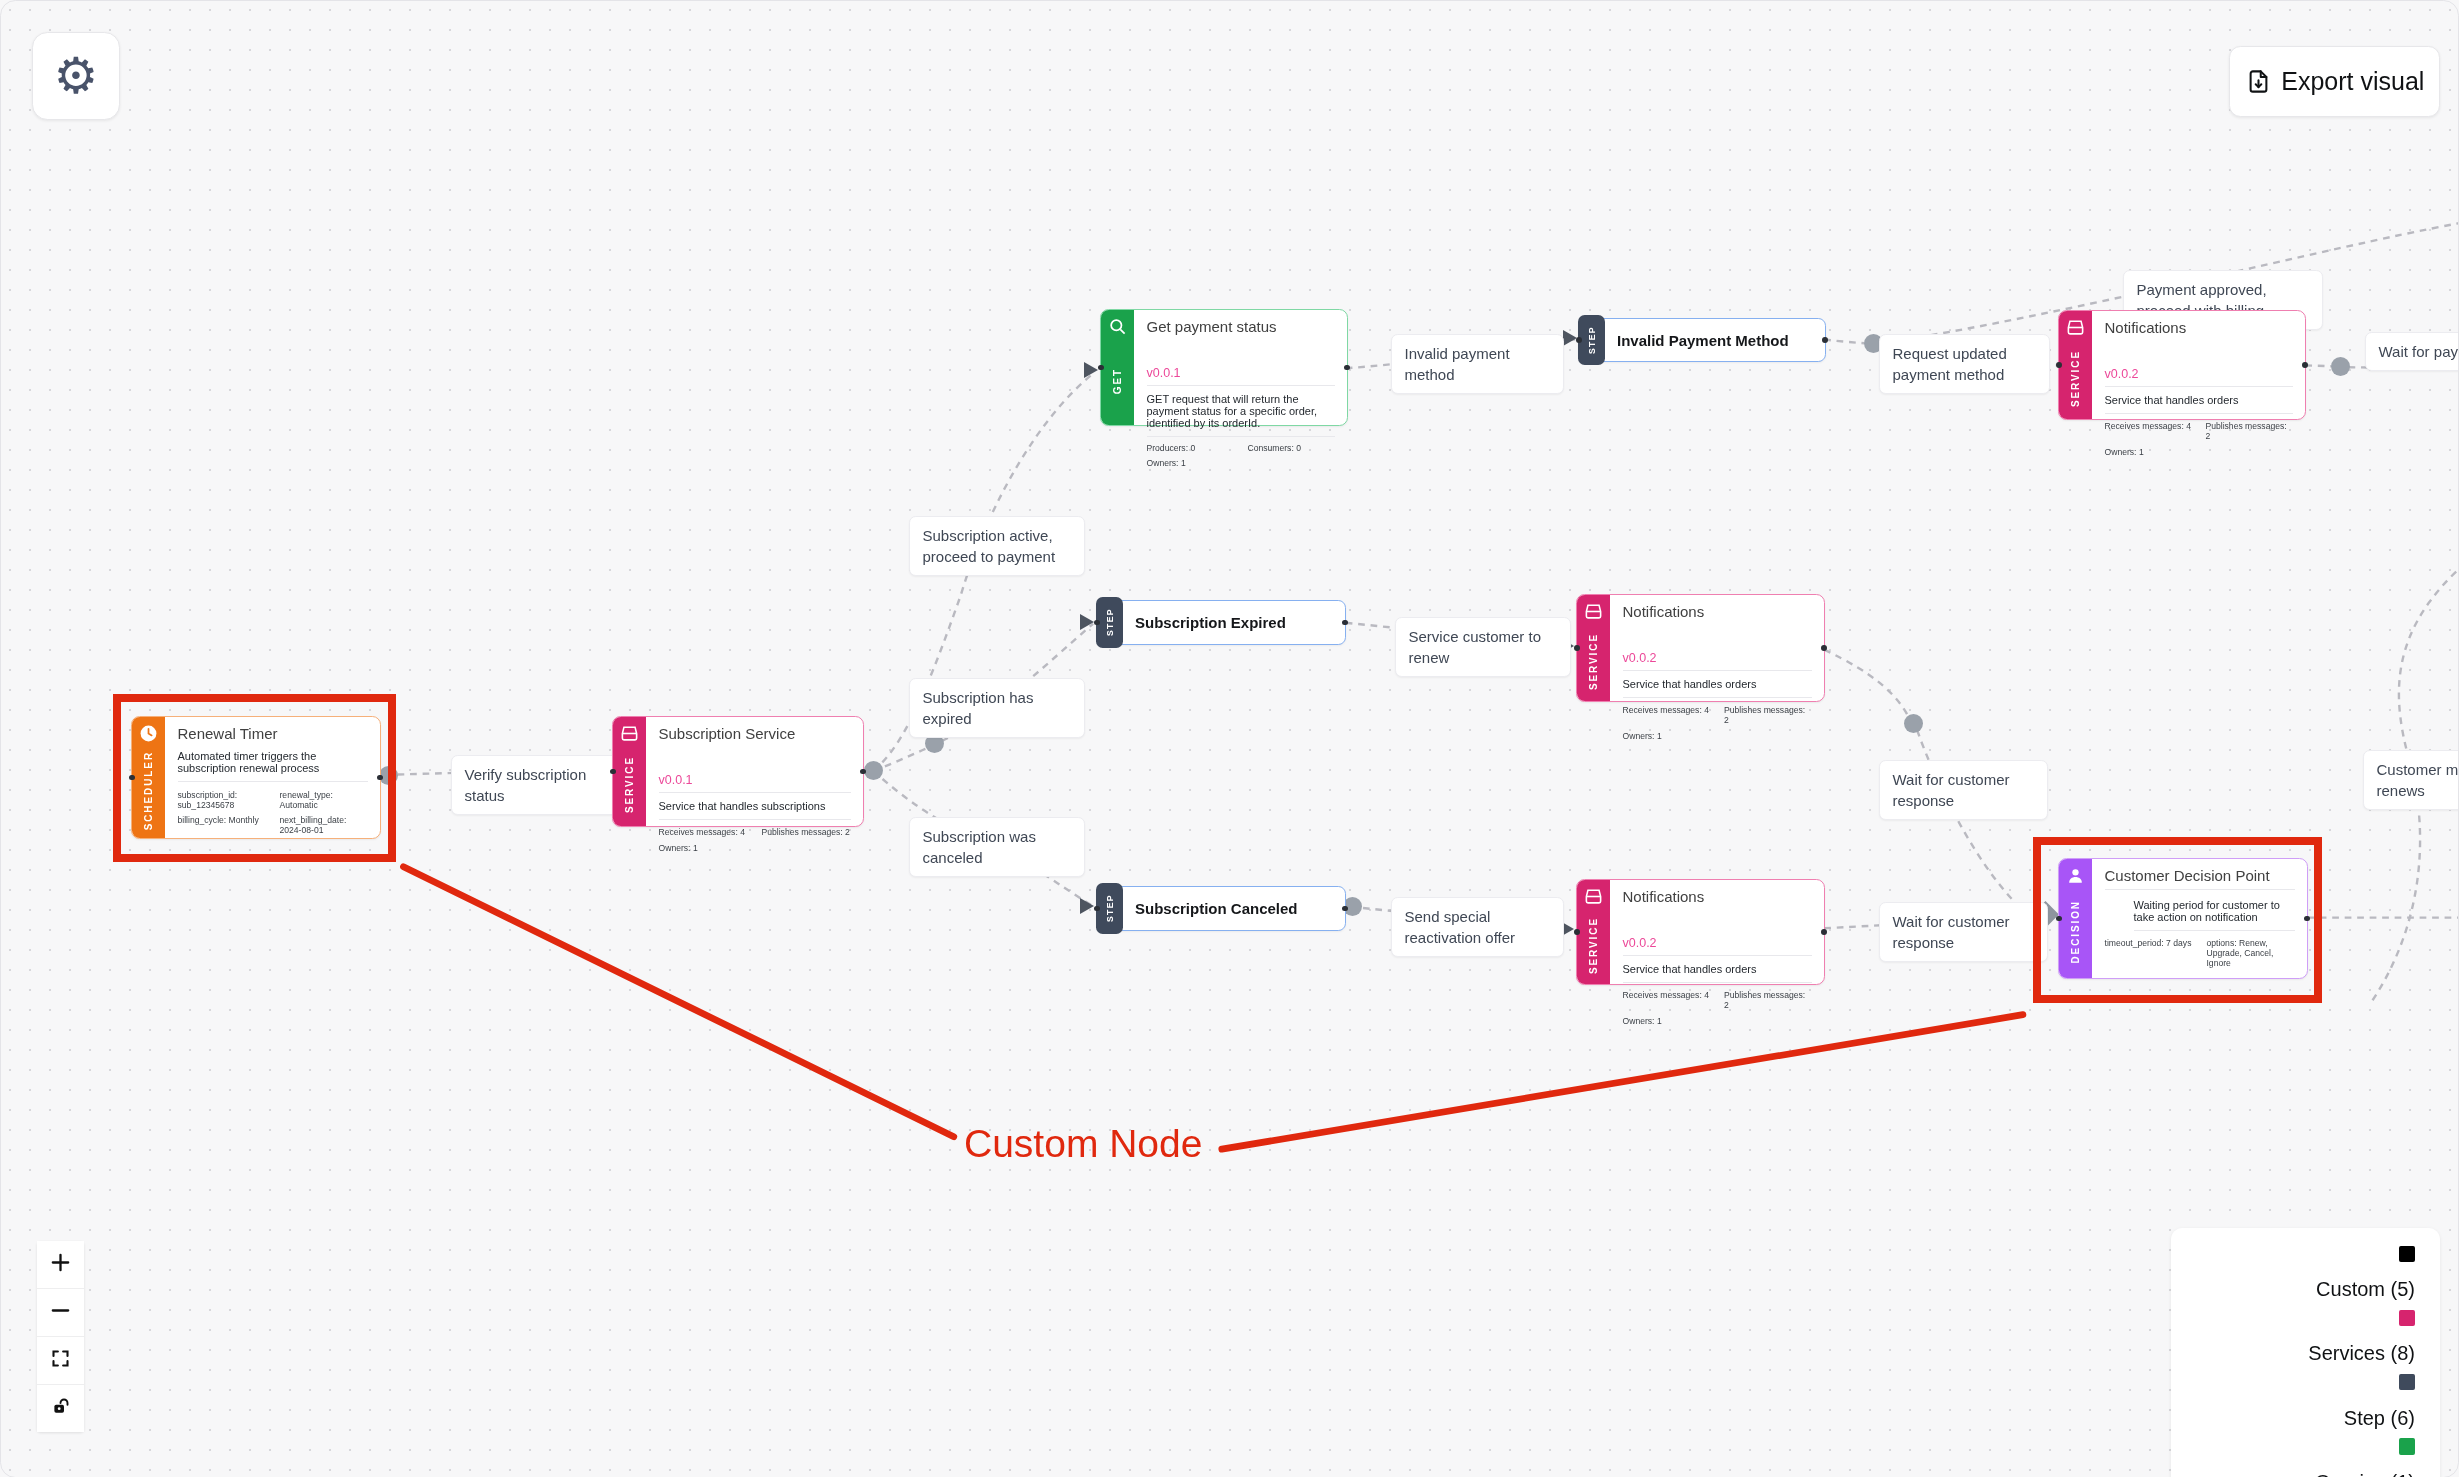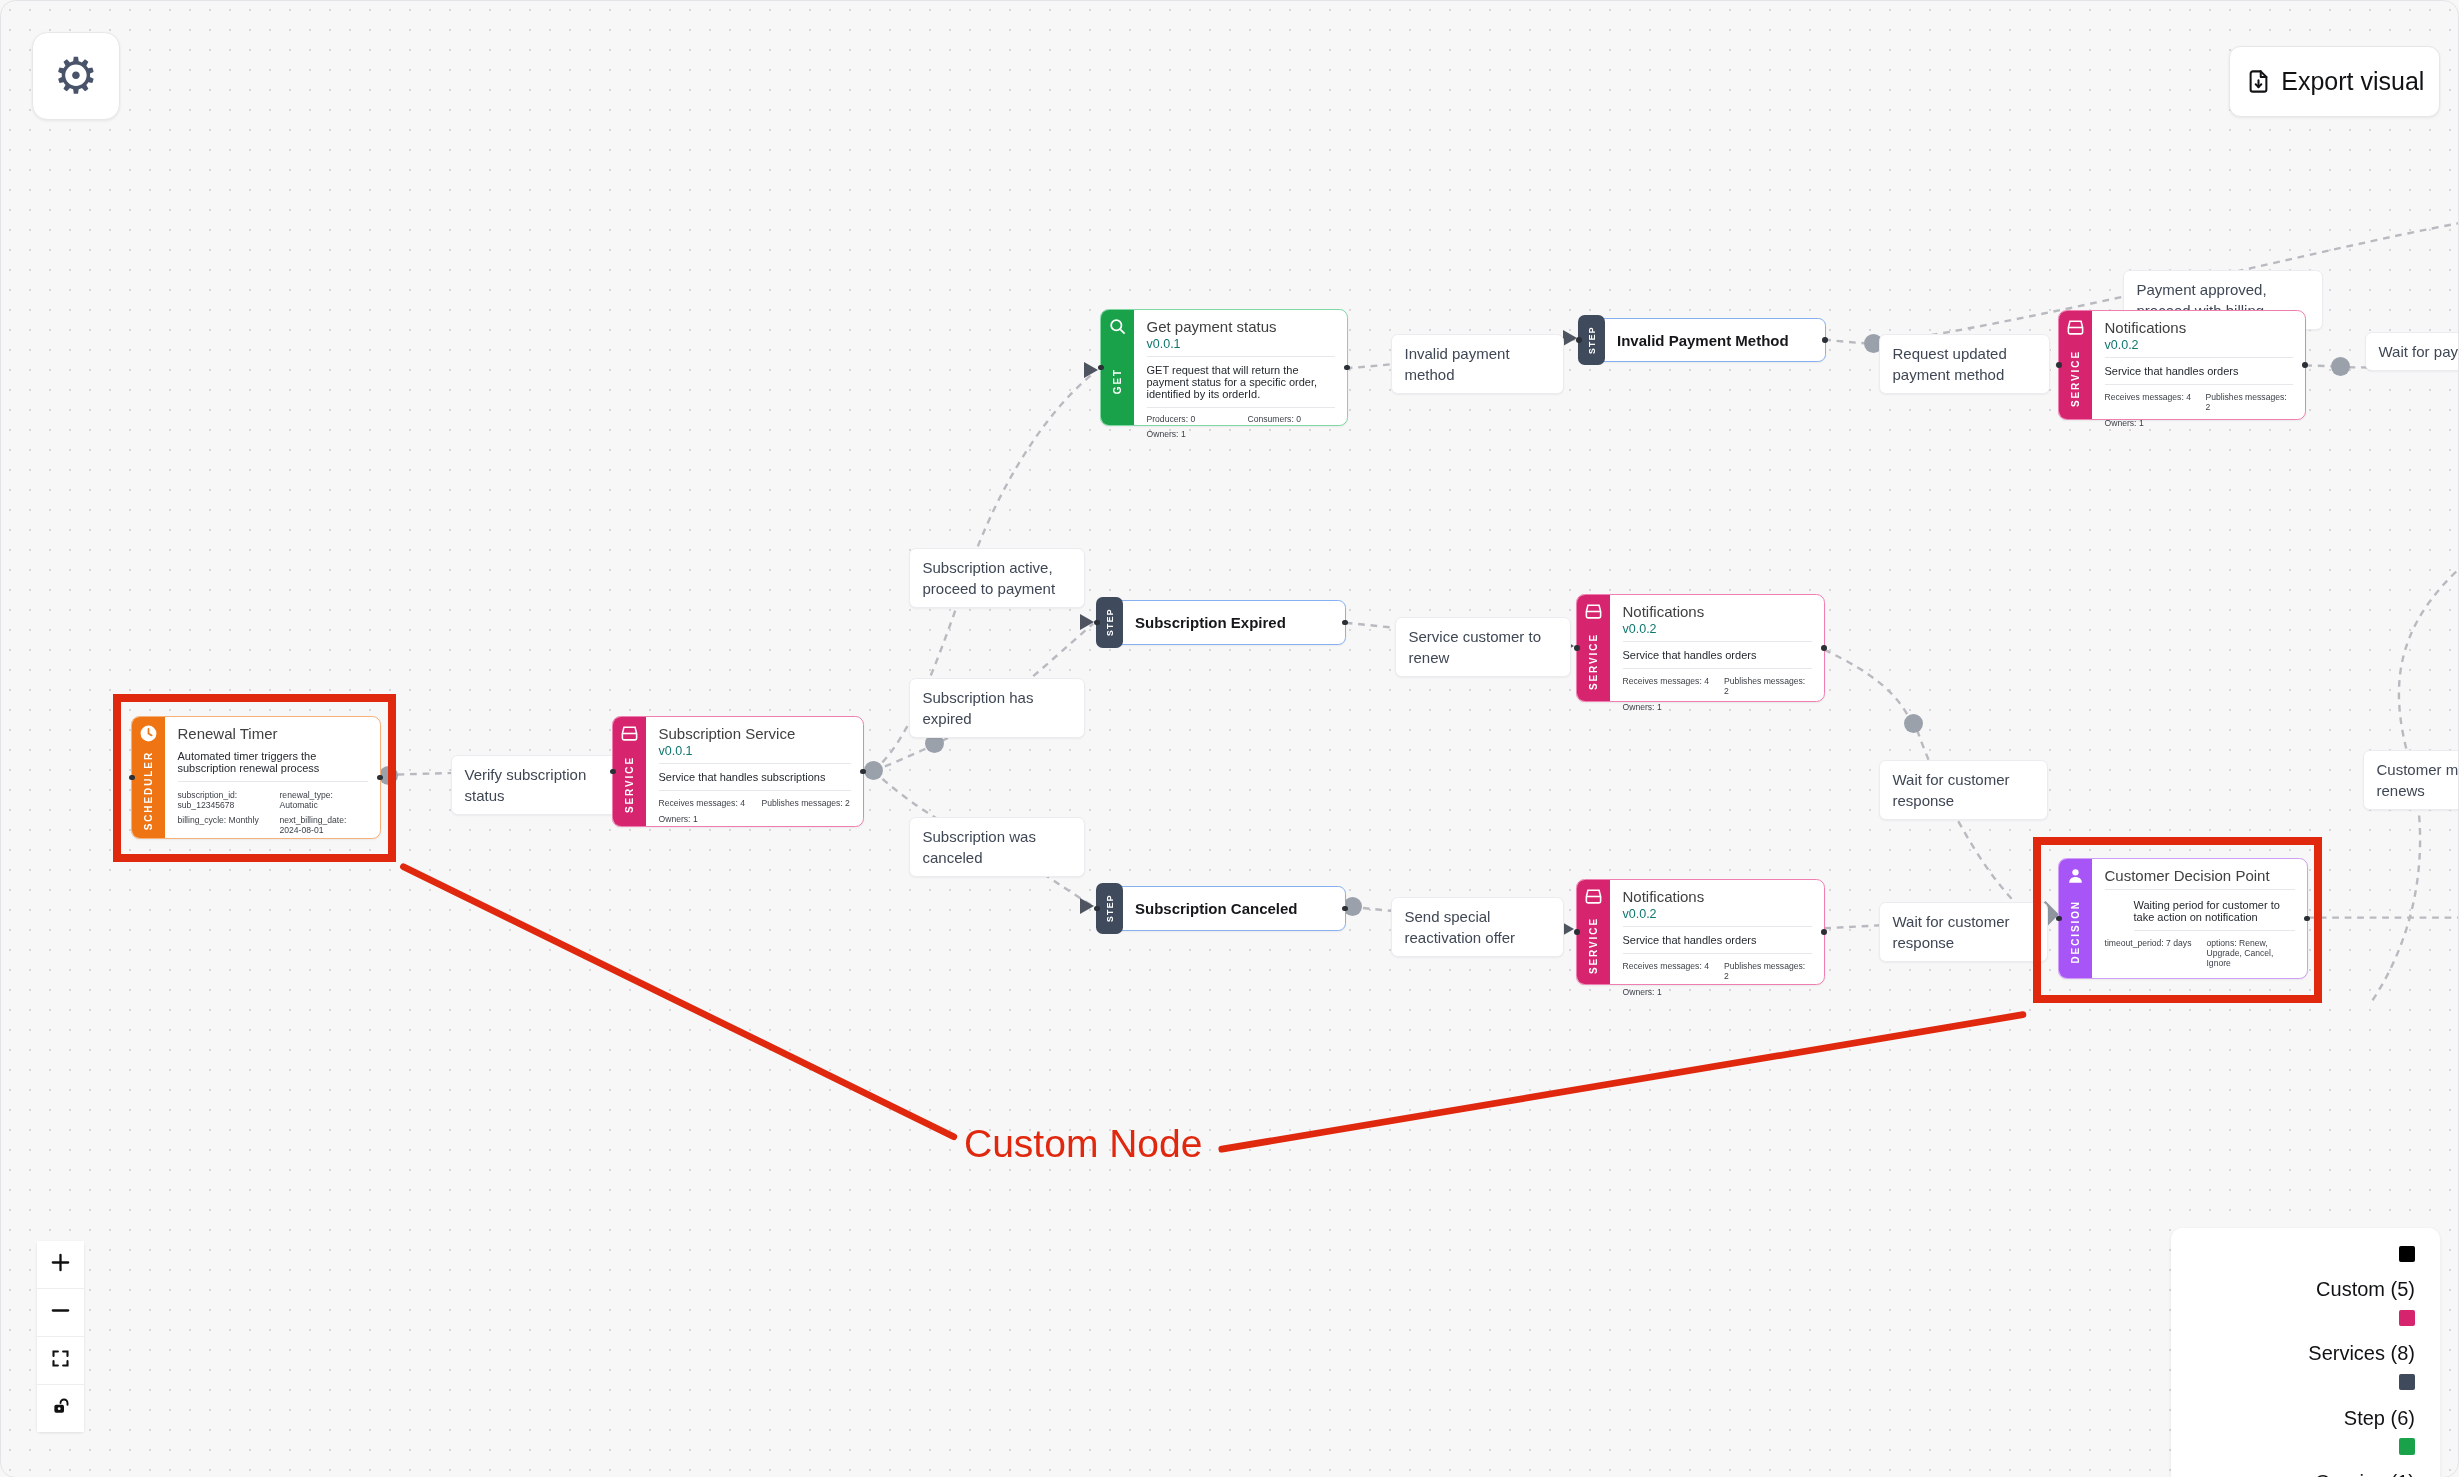--- a/index.html
+++ b/index.html
@@ -41,21 +41,21 @@
     content:"";position:absolute;width:5.8px;height:5.8px;border-radius:50%;background:#2b2f36;top:50%;margin-top:-2.9px;z-index:5;}
   .node::before,.stepnode::before{left:-2.9px;}
   .node::after,.stepnode::after{right:-2.9px;}
   .side{width:33px;flex:0 0 33px;border-radius:7.7px 0 0 7.7px;display:flex;flex-direction:column;align-items:center;
     padding:6.7px 0;color:#fff;}
   .side .nicon{flex:0 0 auto;margin-bottom:3.8px;}
   .vlabel{writing-mode:vertical-rl;transform:rotate(180deg);font-size:10px;font-weight:700;letter-spacing:1.9px;
     margin:auto 0;color:#fff;}
   .nbody{flex:1;padding:7.7px 12.5px 5.8px 12.5px;min-width:0;}
   .ntitle{font-size:15px;font-weight:400;color:#404040;padding-bottom:1.9px;}
-  .nver{font-size:12.5px;color:#0f766e;padding-bottom:5.8px;border-bottom:1px solid #e8e8ec;}
+  .nver{font-size:12.5px;color:#ec4899;padding-bottom:5.8px;border-bottom:1px solid #e8e8ec;margin-top:29px;}
   .ndesc{font-size:11px;color:#24292f;padding:6.7px 0;border-bottom:1px solid #e8e8ec;}
   .nprops{display:grid;grid-template-columns:1.05fr 1fr;gap:5.8px 9.6px;padding-top:7.7px;font-size:8.6px;color:#3a3f45;}
   .titledash{border-bottom:1px solid #e8e8ec;padding-bottom:5.8px;margin-bottom:1.9px;}
 
   .svc .side{background:#d6246e;}  .svc{border:1.4px solid #ef7fb0;}
   .qry .side{background:#1aa24b;}  .qry{border:1.4px solid #7fd8a4;}
   .sch .side{background:#ee7414;}  .sch{border:1.4px solid #f6b07a;}
   .dec .side{background:#a855f7;}  .dec{border:1.4px solid #cf9ef7;}
 
   .stepnode{position:absolute;background:#fff;border:1.4px solid #86b0f0;border-radius:7.7px;display:flex;align-items:center;
@@ -122,21 +122,21 @@
   <div class="arrow" style="left:598px;top:761px;"></div>
   <div class="arrow" style="left:1084px;top:362px;"></div>
   <div class="arrow" style="left:1080px;top:614px;"></div>
   <div class="arrow" style="left:1080px;top:898px;"></div>
   <div class="arrow" style="left:1563px;top:330px;"></div>
   <div class="arrow" style="left:1560px;top:638px;"></div>
   <div class="arrow" style="left:1560px;top:921px;"></div>
   <div class="diamond" style="left:2036px;top:905px;"></div>
 
   <div class="elabel" style="left:451px;top:755px;width:144px;">Verify subscription status</div>
-  <div class="elabel" style="left:909px;top:548px;width:149px;">Subscription active, proceed to payment</div>
+  <div class="elabel" style="left:909px;top:516px;width:149px;">Subscription active, proceed to payment</div>
   <div class="elabel" style="left:909px;top:678px;width:149px;">Subscription has expired</div>
   <div class="elabel" style="left:909px;top:817px;width:149px;">Subscription was canceled</div>
   <div class="elabel" style="left:1391px;top:334px;width:146px;">Invalid payment method</div>
   <div class="elabel" style="left:1395px;top:617px;width:149px;">Service customer to renew</div>
   <div class="elabel" style="left:1391px;top:897px;width:146px;">Send special reactivation offer</div>
   <div class="elabel" style="left:1879px;top:334px;width:144px;">Request updated payment method</div>
   <div class="elabel" style="left:2123px;top:270px;width:173px;">Payment approved, proceed with billing</div>
   <div class="elabel" style="left:2365px;top:332px;width:163px;">Wait for payment update</div>
   <div class="elabel" style="left:1879px;top:760px;width:142px;">Wait for customer response</div>
   <div class="elabel" style="left:1879px;top:902px;width:142px;">Wait for customer response</div>

